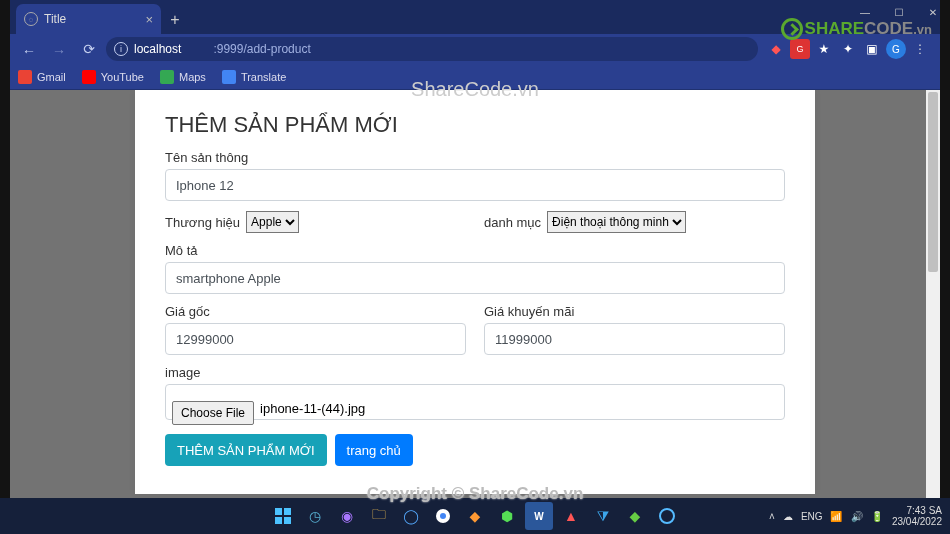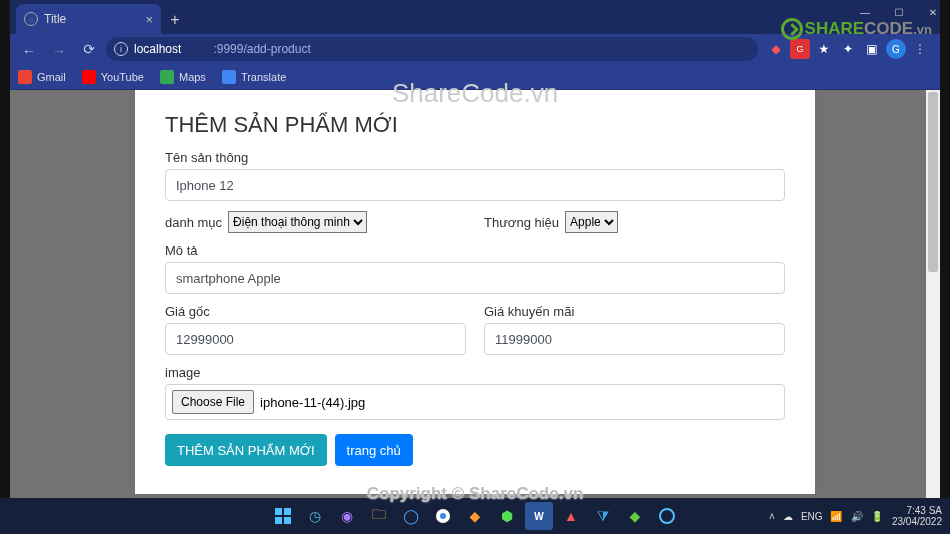--- a/index.html
+++ b/index.html
@@ -36,30 +36,30 @@
 
 .card { background: #fff; margin: 0 auto; width: 680px; padding: 22px 30px 28px; margin-top: 0; box-shadow: 0 0 8px rgba(0,0,0,0.05); position: relative; }
 .card h2 { font-size: 22px; font-weight: 500; color: #333; margin-bottom: 12px; }
 .lbl { font-size: 13px; color: #333; margin-bottom: 4px; display: block; }
 .inp { width: 100%; height: 32px; border: 1px solid #ced4da; border-radius: 4px; padding: 0 10px; font-size: 13px; color: #495057; }
 .row { display: flex; gap: 18px; margin-bottom: 10px; }
 .col { flex: 1; }
 .inline { display: flex; align-items: center; gap: 6px; }
 .inline .lbl { margin-bottom: 0; }
 select.native { height: 22px; border: 1px solid #767676; font-size: 12px; background: #efefef; }
-.file { width: 100%; height: 36px; border: 1px solid #ced4da; border-radius: 4px; padding: 4px 6px; display: flex; align-items: center; gap: 6px; font-size: 13px; }
+.file { width: 100%; height: 36px; border: 1px solid #ced4da; border-radius: 4px; padding: 16px 6px; display: flex; gap: 6px; font-size: 13px; }
 .file button { height: 24px; border: 1px solid #767676; background: #efefef; font-size: 12px; padding: 0 8px; border-radius: 2px; }
 .btns { display: flex; gap: 8px; margin-top: 14px; }
 .btn { height: 32px; padding: 0 12px; border: none; border-radius: 4px; color: #fff; font-size: 13px; cursor: pointer; }
 .btn.teal { background: #17a2b8; }
 .btn.blue { background: #007bff; }
 .sp { margin-bottom: 10px; }
 
 
-.wm1 { position: absolute; top: 78px; left: 50%; transform: translateX(-50%); color: #ccc; font-size: 26px; font-weight: 400; pointer-events: none; z-index: 30; }
+.wm1 { position: absolute; top: 78px; left: 50%; transform: translateX(-50%); color: #ccc; font-size: 20px; font-weight: 400; pointer-events: none; z-index: 30; }
 .wm2 { position: absolute; bottom: 30px; left: 50%; transform: translateX(-50%); color: #bbb; font-size: 17px; font-weight: 700; pointer-events: none; z-index: 60; text-shadow: 0 0 2px #fff; }
 .logo { position: absolute; top: 18px; right: 18px; z-index: 55; display: flex; align-items: center; font-weight: 700; font-size: 17px; }
 .logo .s { color: #5aa82e; }
 .logo .c { color: #888; }
 .logo .vn { color: #888; font-size: 13px; }
 .logo .ic { width: 22px; height: 22px; border: 3px solid #5aa82e; border-radius: 50%; margin-right: 2px; position: relative; }
 .logo .ic::after { content: ""; position: absolute; width: 6px; height: 6px; border-top: 3px solid #5aa82e; border-right: 3px solid #5aa82e; transform: rotate(45deg); top: 4px; left: 4px; }
 
 .scrollbar { position: absolute; right: 0; top: 0; bottom: 0; width: 14px; background: #f0f0f0; }
 .scrollbar .thumb { position: absolute; left: 2px; right: 2px; top: 2px; height: 180px; background: #c0c0c0; border-radius: 2px; }
@@ -134,26 +134,26 @@
     <div class="card">
       <h2>THÊM SẢN PHẨM MỚI</h2>
 
       <div class="sp">
         <label class="lbl">Tên sản thông</label>
         <input class="inp" value="Iphone 12" style="">
       </div>
 
       <div class="row">
         <div class="col inline">
+          <span class="lbl">Thương hiệu</span>
+          <select class="native"><option>Apple</option></select>
+        </div>
+        <div class="col inline">
           <span class="lbl">danh mục</span>
           <select class="native"><option>Điện thoại thông minh</option></select>
-        </div>
-        <div class="col inline">
-          <span class="lbl">Thương hiệu</span>
-          <select class="native"><option>Apple</option></select>
         </div>
       </div>
 
       <div class="sp">
         <label class="lbl">Mô tả</label>
         <input class="inp" value="smartphone Apple" style="">
       </div>
 
       <div class="row">
         <div class="col">

